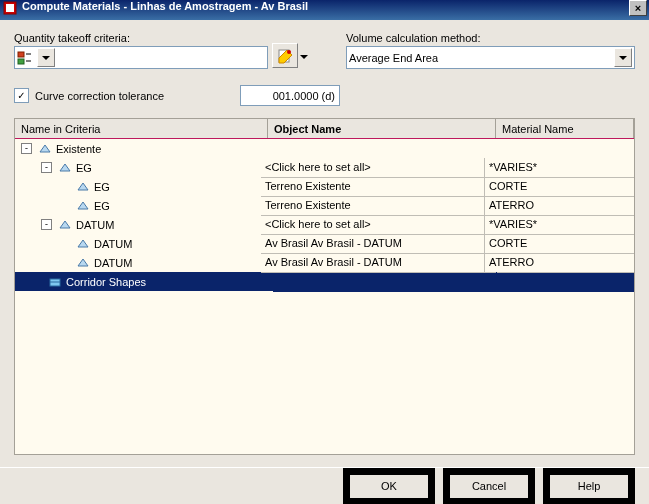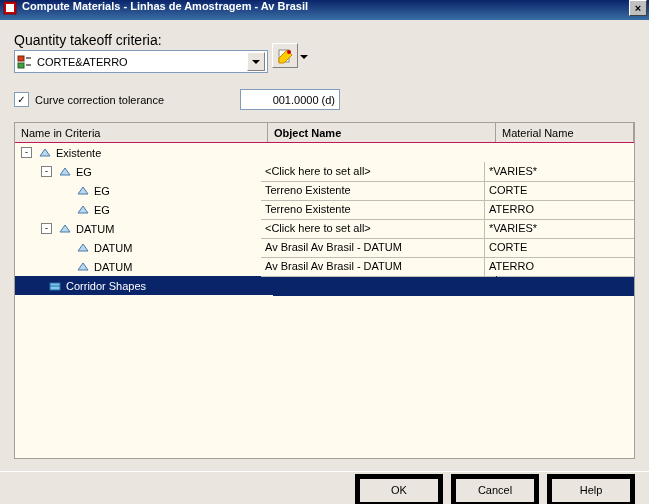--- a/index.html
+++ b/index.html
@@ -4,21 +4,21 @@
 <style>
 html,body{margin:0;padding:0;font-family:Tahoma,Arial,sans-serif;font-size:11px;}
 body{background:#eae6df;width:649px;height:504px;overflow:hidden;}
 .titlebar{height:20px;background:linear-gradient(#0a246a,#3a6ea5);color:#fff;display:flex;align-items:flex-start;padding:0 2px;font-weight:bold;}
 .titlebar .icon{width:16px;height:16px;margin-right:4px;display:flex;align-items:center;justify-content:center;}
 .titlebar .title{flex:1;font-size:11px;}
 .titlebar .close{width:16px;height:14px;background:#c0c0c0;border:1px solid #fff;border-right-color:#404040;border-bottom-color:#404040;color:#000;display:flex;align-items:center;justify-content:center;font-family:Arial;font-size:11px;font-weight:bold;cursor:pointer;}
 .dialog-body{padding:12px 14px 8px 14px;}
 .row{display:flex;align-items:flex-start;}
 .col{display:flex;flex-direction:column;}
-.lbl{font-size:14px;margin-bottom:2px;}
+.lbl{font-size:11px;margin-bottom:2px;}
 .combo{height:21px;border:1px solid #7f9db9;background:#fff;display:flex;align-items:center;padding:0 2px;}
 .combo .cicon{width:16px;height:16px;margin-right:4px;}
 .combo-text{flex:1;}
 .combo-btn{width:16px;height:17px;background:#eae6df;border:1px solid #fff;border-right-color:#808080;border-bottom-color:#808080;display:flex;align-items:center;justify-content:center;}
 .arrow-down{width:0;height:0;border-left:4px solid transparent;border-right:4px solid transparent;border-top:4px solid #000;}
 .toolbtn{width:24px;height:23px;border:1px solid #fff;border-right-color:#808080;border-bottom-color:#808080;background:#eae6df;display:flex;align-items:center;justify-content:center;margin-left:6px;}
 .chk{width:13px;height:13px;border:1px solid #7f9db9;background:#fff;display:inline-flex;align-items:center;justify-content:center;margin-right:6px;font-size:10px;color:#000;line-height:1;}
 .txt-input{height:19px;border:1px solid #7f9db9;background:#fff;padding:0 4px;text-align:left;width:90px;}
 .wide-btn{height:23px;border:1px solid #fff;border-right-color:#808080;border-bottom-color:#808080;background:#eae6df;display:flex;align-items:center;justify-content:center;flex:1;margin-left:18px;cursor:pointer;}
 .grid-container{border:1px solid #a4a097;background:#fffbef;height:335px;margin-top:12px;display:flex;flex-direction:column;}
@@ -31,21 +31,21 @@
 .tree-row{display:flex;height:19px;align-items:center;}
 .tree-row.selected{background:#0a246a;color:#fff;padding-left:12px;}
 .cell1{width:246px;display:flex;align-items:center;height:100%;border-right:0;}
 .cell2{width:215px;height:100%;border:1px solid #c0bdb5;border-top:none;border-left:none;display:flex;align-items:center;padding:0 4px;}
 .cell3{flex:1;height:100%;border:1px solid #c0bdb5;border-top:none;border-left:none;border-right:none;display:flex;align-items:center;padding:0 4px;}
 .selected .cell2,.selected .cell3{border-color:#0a246a;}
 .tree-indent{display:inline-block;height:100%;position:relative;}
 .expander{width:9px;height:9px;border:1px solid #808080;background:#fff;display:inline-flex;align-items:center;justify-content:center;font-size:9px;line-height:1;margin-right:2px;font-family:monospace;cursor:pointer;}
 .node-icon{width:14px;height:14px;margin:0 4px;display:inline-flex;align-items:center;justify-content:center;}
 .footer{height:36px;border-top:1px solid #fff;display:flex;align-items:center;justify-content:flex-end;padding:0 14px;gap:8px;margin-top:4px;}
-.btn{width:78px;height:23px;border:5px solid #000000;background:#eae6df;display:flex;align-items:center;justify-content:center;cursor:pointer;}
+.btn{width:78px;height:23px;border:7px solid #000000;background:#eae6df;display:flex;align-items:center;justify-content:center;cursor:pointer;}
 svg{display:block;}
 </style>
 </head>
 <body>
 
 <div class="titlebar">
   <span class="icon">
     <svg width="14" height="14">
         <rect x="1" y="1" width="12" height="12" fill="#c00" stroke="#800"></rect>
         <rect x="3" y="3" width="8" height="8" fill="#fff"></rect>
@@ -61,38 +61,46 @@
     <div class="col" style="width:252px;">
       <span class="lbl">Quantity takeoff criteria:</span>
       <div class="combo" style="width:248px;">
         <span class="cicon">
           <svg width="16" height="16">
               <rect x="1" y="2" width="6" height="5" fill="#d04020" stroke="#802000"></rect>
               <rect x="1" y="9" width="6" height="5" fill="#40a040" stroke="#206020"></rect>
               <path d="M9 4 L14 4 M9 11 L14 11" stroke="#000" stroke-width="1"></path>
             </svg>
         </span>
-        <span class="combo-text">CORTE&amp;ATERRO</span>
         <span class="combo-btn">
             <span class="arrow-down"></span>
           </span>
       </div>
     </div>
     <div style="display:flex;align-items:flex-end;padding-bottom:0;height:36px;">
       <span class="toolbtn">
         <svg width="16" height="16">
             <rect x="2" y="2" width="10" height="12" fill="#fff" stroke="#888"></rect>
             <path d="M10 2 L15 7 L7 15 L2 15 L2 10 Z" fill="#ffcc00" stroke="#cc8800"></path>
             <circle cx="12" cy="4" r="2" fill="#c00"></circle>
           </svg>
       </span>
       <span style="margin-left:2px;display:flex;align-items:center;height:23px;">
           <span class="arrow-down"></span>
         </span>
     </div>
+    <div class="col" style="flex:1;margin-left:38px;">
+      <span class="lbl">Volume calculation method:</span>
+      <div class="combo">
+        <span class="combo-text">Average End Area</span>
+        <span class="combo-btn">
+            <span class="arrow-down"></span>
+          </span>
+      </div>
+    </div>
   </div>
 
   <div class="row" style="margin-top:16px;align-items:center;">
     <label style="display:flex;align-items:center;">
       <span class="chk">✓</span>
       <span>Curve correction tolerance</span>
     </label>
     <div style="flex:0 0 auto;margin-left:76px;">
       <div class="txt-input" style="display:flex;align-items:center;justify-content:flex-end;">
           <span>001.0000 (d)</span>

